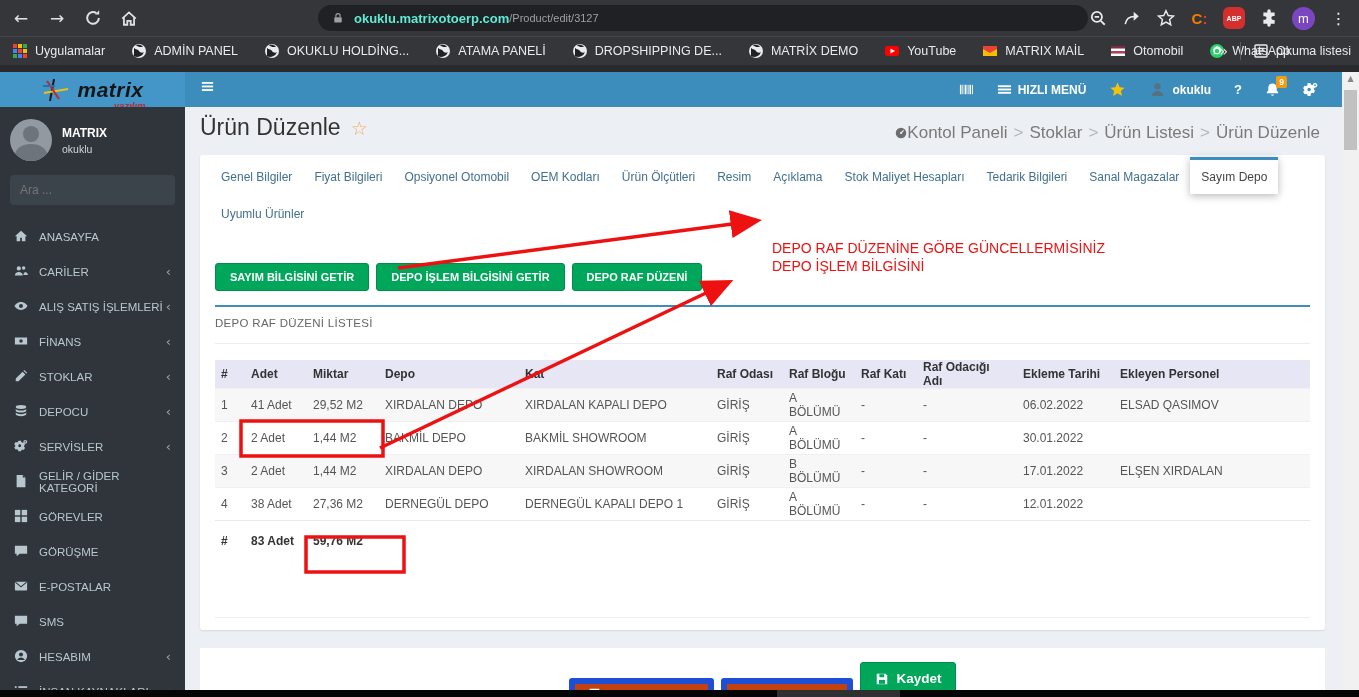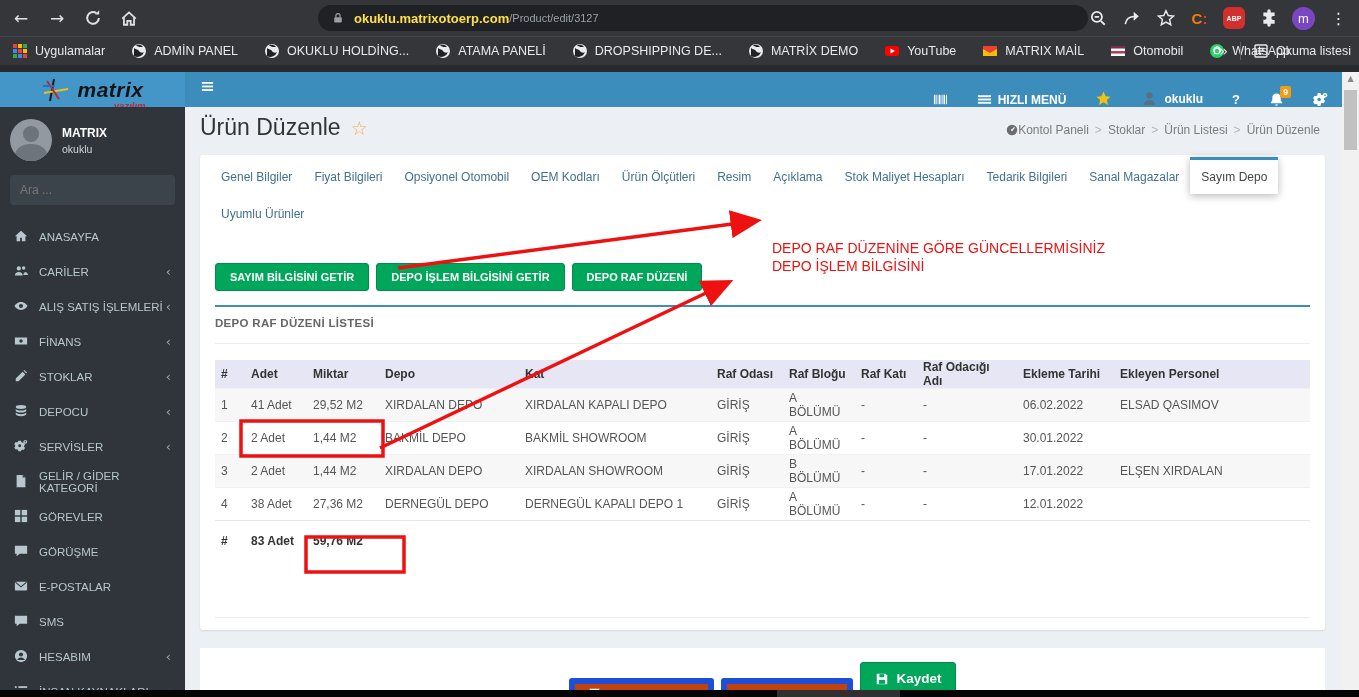--- a/index.html
+++ b/index.html
@@ -9,21 +9,21 @@
   .glyph { font-family:"DejaVu Sans", sans-serif; }
 
   
   #chrome-toolbar { left:0; top:0; width:1359px; height:36px; background:#35363a;
     display:flex; align-items:center; }
   .nav-ic { width:30px; height:28px; display:flex; align-items:center; justify-content:center;
     color:#dfe1e5; font-size:17px; margin-left:6px; border-radius:50%; }
   .nav-ic svg { width:18px; height:18px; }
   #omnibox { position:absolute; left:318px; top:5px; width:770px; height:26px; border-radius:13px;
     background:#202124; display:flex; align-items:center; padding:0 14px; }
-  #omnibox .host { color:#fde047; font-size:13px; font-weight:bold; }
+  #omnibox .host { color:#5eead4; font-size:13px; font-weight:bold; }
   #omnibox .path { color:#9aa0a6; font-size:11px; }
   .omni-lock { width:12px; height:14px; margin-right:10px; color:#9aa0a6; }
   .chrome-right { position:absolute; right:0; top:0; height:36px; display:flex; align-items:center; gap:13px; padding-right:10px; }
   .chrome-right .ci { width:21px; height:21px; display:flex; align-items:center; justify-content:center; color:#e8eaed; }
   .ci svg { width:18px; height:18px; }
   #ext-colorzilla { color:#f57c00; font-weight:bold; font-size:15px; }
   #ext-colorzilla b { color:#e53935; }
   #ext-abp { width:22px; height:22px; background:#d32f2f; border-radius:6px; color:#fff;
     font-size:7px; font-weight:bold; display:flex; align-items:center; justify-content:center; }
   #profile-badge { width:23px; height:23px; border-radius:50%; background:#7b46c1; color:#fff;
@@ -39,21 +39,21 @@
   
   #app-logo { left:0; top:72px; width:185px; height:35px; background:#4496c8;
     display:flex; align-items:center; justify-content:center; }
   .logo-wrap { position:relative; display:flex; align-items:flex-end; }
   .logo-main { font-size:21px; font-weight:bold; font-style:italic; color:#151515; letter-spacing:0.5px; }
   .logo-sub { position:absolute; right:-2px; bottom:-9px; font-size:9.5px; font-style:italic; font-weight:bold; color:#c1272d; }
   #app-navbar { left:185px; top:72px; width:1157px; height:35px; background:#3c8dbc;
     display:flex; align-items:center; color:#fff; }
   #hamburger { margin-left:15px; width:22px; height:22px; color:#fff; }
   #hamburger svg { width:15px; height:15px; }
-  .nav-right { position:absolute; right:14px; top:0; height:35px; display:flex; align-items:flex-end; gap:29px; }
+  .nav-right { position:absolute; right:24px; top:0; height:35px; display:flex; align-items:center; gap:23px; }
   .nav-item { display:flex; align-items:center; gap:6px; color:#fff; font-size:12px; font-weight:bold; }
   .nav-item svg { width:15px; height:15px; }
   #nav-star svg { width:17px; height:17px; color:#f3c30b; }
   #nav-avatar { width:17px; height:17px; color:#5f7584; }
   .bell-wrap { position:relative; }
   #nav-badge { position:absolute; top:-6px; right:-7px; background:#f39c12; color:#fff;
     font-size:8.5px; font-weight:bold; padding:1px 3px; border-radius:2px; }
 
   
   #sidebar { left:0; top:107px; width:185px; height:583px; background:#2f353a; }
@@ -72,39 +72,39 @@
   .side-item { height:35px; display:flex; align-items:center; padding:0 14px; color:#b8c7ce; font-size:11.5px; cursor:pointer; }
   .side-item .mi { width:15px; height:15px; margin-right:10px; flex:0 0 15px; color:#b8c7ce; }
   .side-item .mi svg { width:14px; height:14px; }
   .side-item .chev { margin-left:auto; font-size:13px; color:#9aa6ad; }
 
   
   #content { left:185px; top:107px; width:1157px; height:583px; background:#ecf0f5; }
   #page-head { position:absolute; left:15px; top:7px; display:flex; align-items:center; gap:10px; }
   #page-title { font-size:23px; font-weight:normal; color:#333; }
   #fav-star { color:#f0ad4e; font-size:19px; }
-  #breadcrumb { position:absolute; right:22px; top:16px; font-size:12px; color:#7a7a7a;
+  #breadcrumb { position:absolute; right:22px; top:16px; font-size:17px; color:#7a7a7a;
     display:flex; align-items:center; }
   #breadcrumb .crumb-sep { color:#b5b5b5; }
   #breadcrumb svg { width:12px; height:12px; color:#6d6d6d; }
 
   #main-card { position:absolute; left:15px; top:48px; width:1125px; height:475px; background:#fff;
     border-radius:3px; box-shadow:0 1px 2px rgba(0,0,0,0.1); }
   .tabs-row { position:absolute; left:10px; right:10px; display:flex; }
   #tabs-row1 { top:5px; }
   #tabs-row2 { top:42px; }
   .tab { padding:0 11px; height:34px; display:flex; align-items:center; font-size:12px;
     color:#42708f; white-space:nowrap; cursor:pointer; }
   .tab.active { background:#fff; color:#444; border-top:3px solid #3c8dbc;
     box-shadow:0 2px 8px rgba(0,0,0,0.28); height:37px; margin-top:-3px; position:relative; z-index:2; }
   #actions { position:absolute; left:15px; top:108px; display:flex; gap:7px; }
   .btn-green { background:#00a65a; border:1px solid #008d4c; color:#fff; font-size:11px; font-weight:bold;
     padding:7px 14px; border-radius:3px; font-family:"Liberation Sans",sans-serif; cursor:pointer; white-space:nowrap; }
   #blue-hr { position:absolute; left:15px; right:15px; top:150px; height:2px; background:#3c8dbc; }
-  #section-title { position:absolute; left:15px; top:162px; font-size:11.5px; color:#666; letter-spacing:0.3px;font-weight:bold; }
+  #section-title { position:absolute; left:15px; top:162px; font-size:11.5px; color:#666; letter-spacing:0.3px; }
   #light-hr { position:absolute; left:15px; right:15px; top:188px; height:1px; background:#ededed; }
 
   #grid-wrap { position:absolute; left:15px; right:15px; top:205px; }
   table#grid { width:100%; border-collapse:collapse; table-layout:fixed; }
   #grid th { background:#e6e6f5; font-size:12px; color:#333; text-align:left; height:28px;
     padding:0 6px; font-weight:bold; }
   #grid td { font-size:12px; color:#555; height:33px; padding:0 6px; border-top:1px solid #f0f0f0; }
   #grid tbody tr:nth-child(odd) td { background:#f7f7f7; }
   #grid tr.total-row td { border-top:1px solid #e8e8e8; height:40px; font-weight:bold; color:#333; background:#fff !important; }
   #pagination { position:absolute; left:15px; top:428px; display:flex; align-items:center; gap:14px; }

